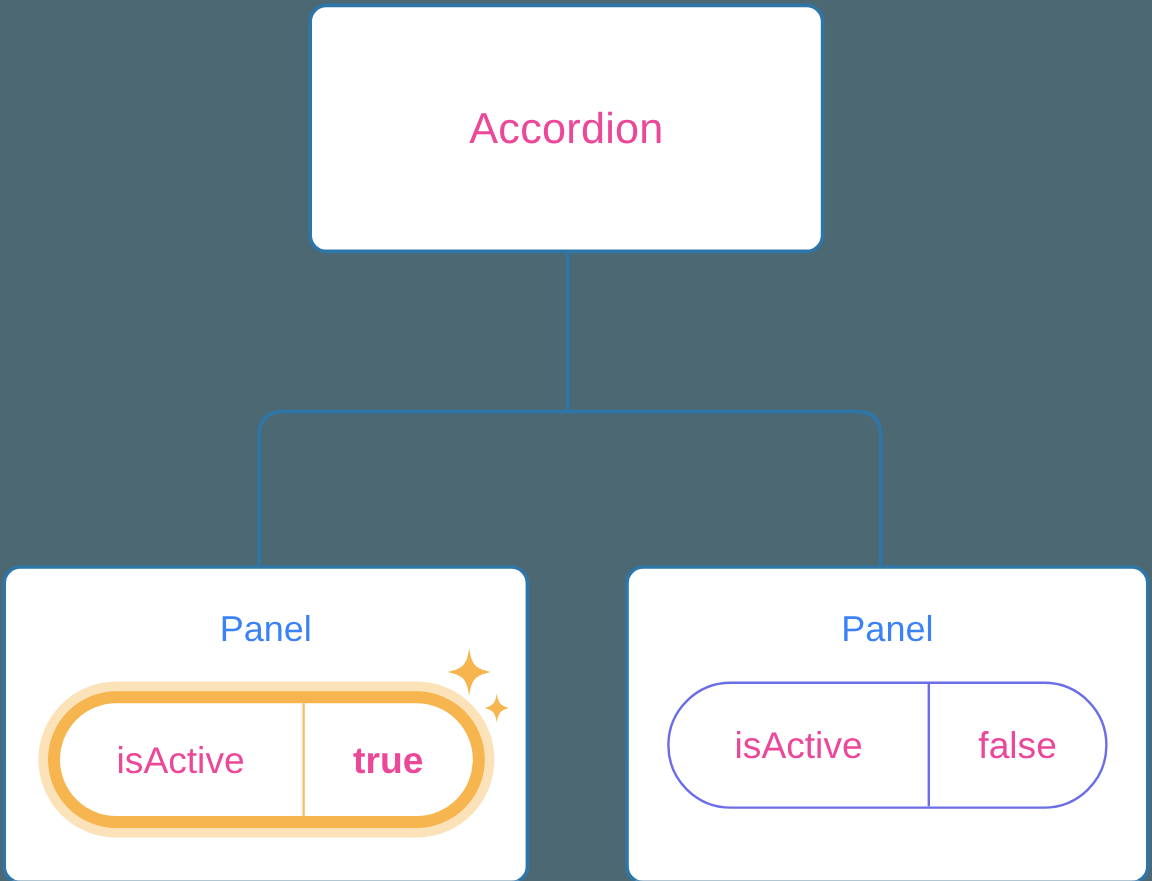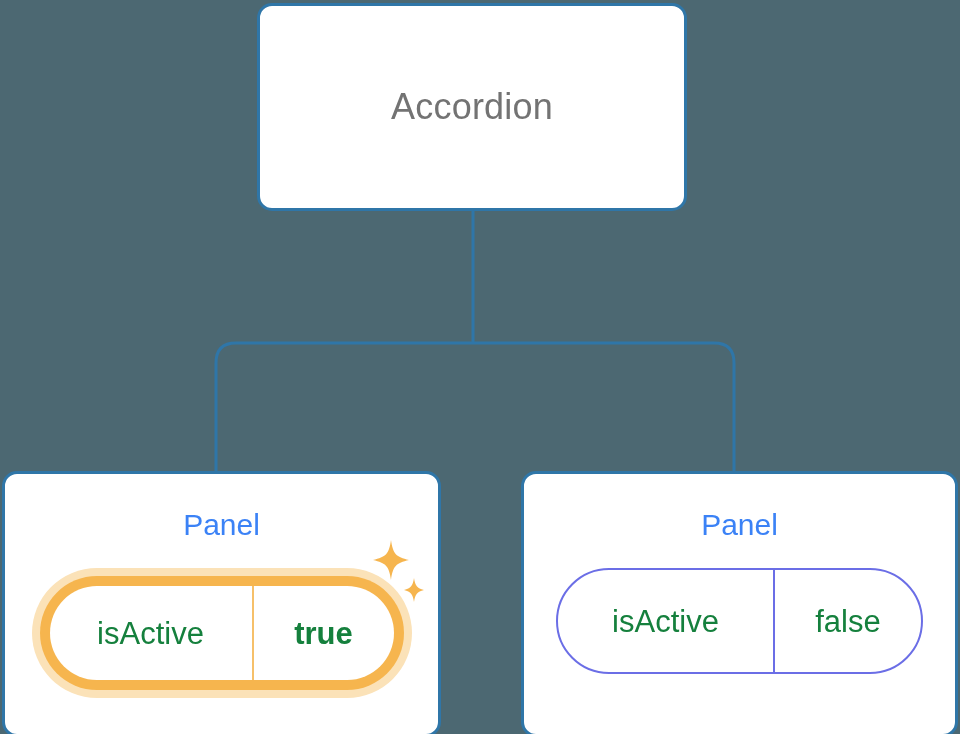--- a/index.html
+++ b/index.html
@@ -45,21 +45,21 @@
     left: 257px;
     top: 3px;
     width: 430px;
     height: 208px;
     display: flex;
     align-items: center;
     justify-content: center;
   }
   .node-root .node-title {
     font-size: 36px;
-    color: #737373;
+    color: #ec4899;
     letter-spacing: 0.2px;
     line-height: 1;
   }
 
   
   .node-panel {
     top: 471px;
     height: 266px;
     padding-top: 36px;
     display: flex;
@@ -87,21 +87,21 @@
     border: 2px solid #6b6ee6;
     border-radius: 999px;
     height: 106px;
     overflow: visible;
   }
   .prop-key, .prop-val {
     display: flex;
     align-items: center;
     justify-content: center;
     font-size: 31px;
-    color: #15803d;
+    color: #ec4899;
     line-height: 1;
     white-space: nowrap;
   }
   .prop-key { padding: 0 28px 0 44px; }
   .prop-val { padding: 0 44px 0 28px; border-left: 2px solid #6b6ee6; }
 
   
   .pill-inactive { width: 367px; }
   .pill-inactive .prop-key { flex: 0 0 215px; padding: 0 16px; }
   .pill-inactive .prop-val { flex: 1 1 auto; padding: 0 32px; }

